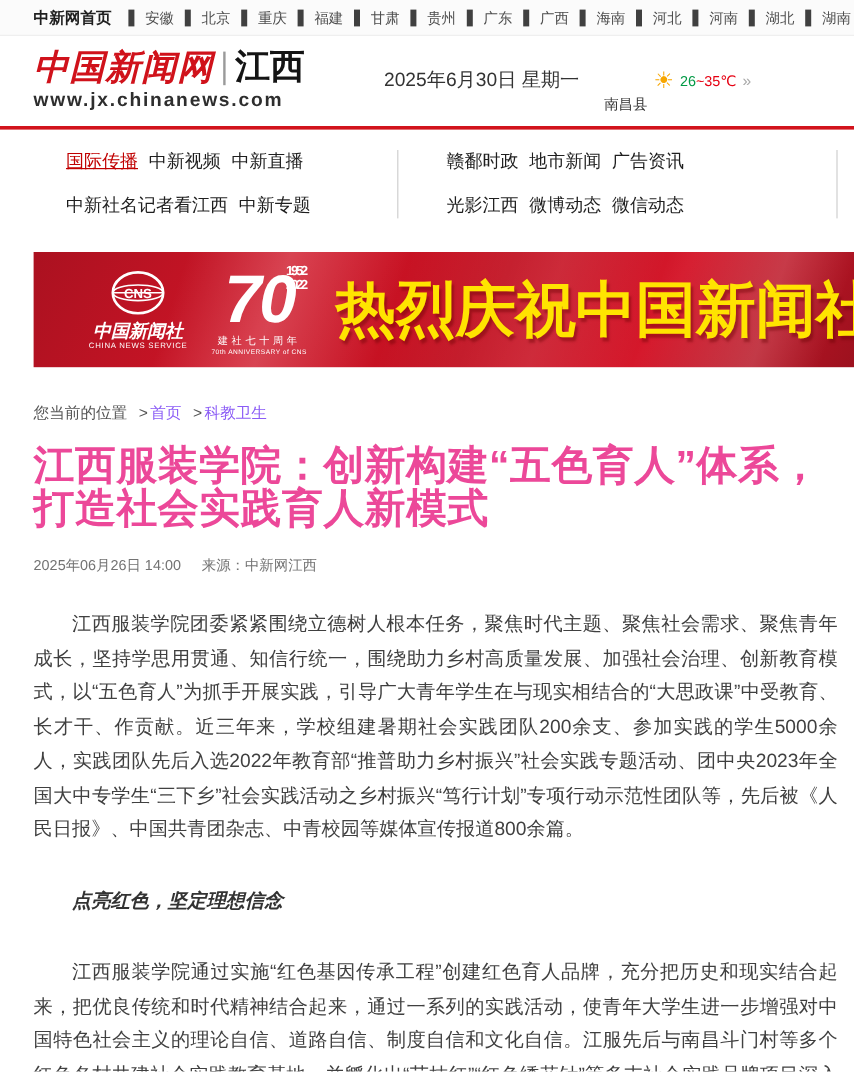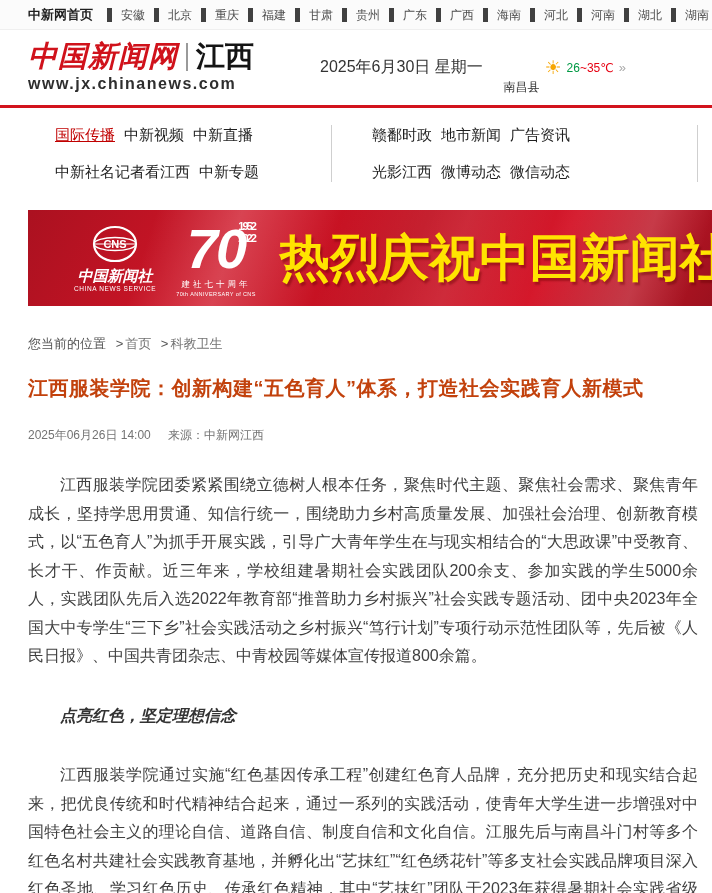--- a/index.html
+++ b/index.html
@@ -83,28 +83,28 @@
   .banner-slogan {
     margin-left: 24px; position: relative;
     font-family: "DejaVu Serif", "Liberation Serif", serif;
     font-size: 50px; font-weight: 900; color: #ffe400;
     white-space: nowrap; letter-spacing: 0;
     text-shadow: 2px 3px 2px rgba(100, 0, 0, 0.4);
   }
 
   
   .breadcrumb { margin: 29px 28px 0; font-size: 13px; color: #555; }
-  .breadcrumb a { color: #737373; text-decoration: none; cursor: pointer; }
+  .breadcrumb a { color: #8b5cf6; text-decoration: none; cursor: pointer; }
   .crumb-sep { margin: 0 2px 0 6px; color: #555; }
 
   
   .article { padding: 0 14px 0 28px; }
   .article-title {
-    margin: 17px 0 0; font-size: 20px; font-weight: bold;
-    color: #c2410c; line-height: 36px; letter-spacing: 0.5px;
+    margin: 17px 0 0; font-size: 34px; font-weight: bold;
+    color: #ec4899; line-height: 36px; letter-spacing: 0.5px;
   }
   .article-meta { margin-top: 21px; font-size: 12px; color: #737373; }
   .meta-source-label { margin-left: 14px; }
   .article-body { margin-top: 27px; }
   .article-body p {
     margin: 0 0 27px; font-size: 16px; color: #404040;
     line-height: 28.5px; text-align: justify; text-indent: 2em;
   }
   .article-body p.t-subhead { font-weight: bold; color: #333; margin: 31px 0 31px; font-style: italic; }
 </style>

